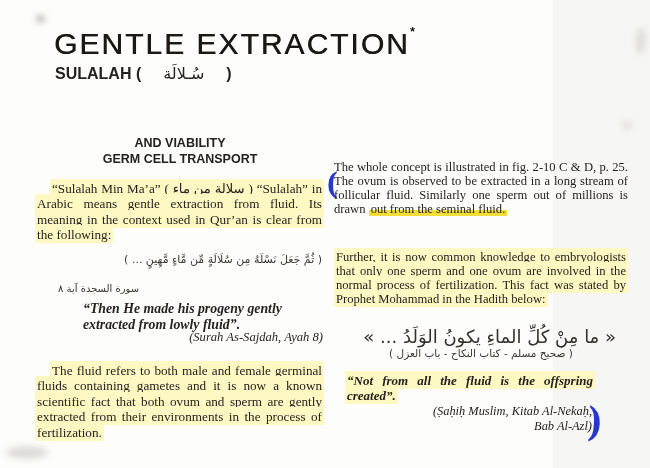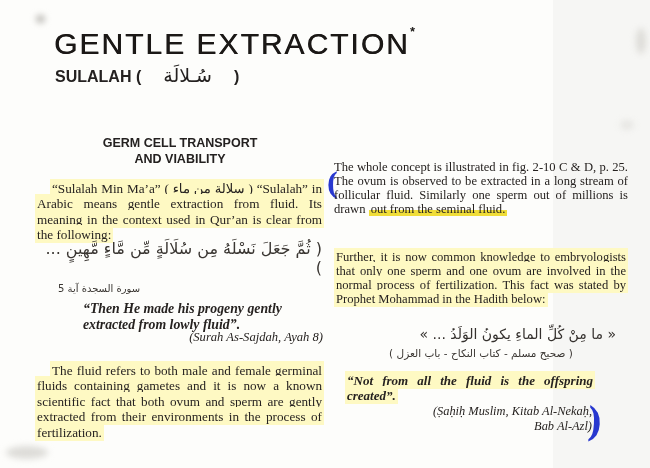--- a/index.html
+++ b/index.html
@@ -22,21 +22,21 @@
     text-shadow:0.5px 0 0 #1b1816;
     white-space:nowrap;
   }
   .title .star{font-size:13px;vertical-align:18px;letter-spacing:0;}
   .subtitle{
     position:absolute;left:55px;top:64px;
     font-family:"Liberation Sans","DejaVu Sans",sans-serif;
     font-size:16px;font-weight:bold;color:#242120;
     white-space:nowrap;
   }
-  .subtitle .arabic{font-weight:normal;font-size:19px;margin:0 22px;}
+  .subtitle .arabic{font-weight:normal;font-size:16px;margin:0 22px;}
   .sec-heading{
     position:absolute;left:35px;top:136px;width:290px;
     text-align:center;
     font-family:"Liberation Sans","DejaVu Sans",sans-serif;
     font-size:12.5px;font-weight:bold;line-height:1.25;color:#242120;
   }
   
   .lcol{position:absolute;left:35px;width:289px;}
   .rcol{position:absolute;left:334px;width:294px;}
   p{margin:0;}
@@ -47,38 +47,38 @@
     background:#fef9c3;
     -webkit-box-decoration-break:clone;box-decoration-break:clone;
     padding:1.5px 2px;
   }
   .hl-under{
     background:linear-gradient(to bottom, rgba(240,221,56,0) 55%, #f0dd38 55%);
     padding:0 2px;
   }
   .arabic{font-family:"DejaVu Sans",sans-serif;}
   .verse{
-    position:absolute;left:35px;top:239px;width:287px;
-    direction:rtl;text-align:right;font-size:16px;color:#3a3632;
+    position:absolute;left:35px;top:253px;width:287px;
+    direction:rtl;text-align:right;font-size:11px;color:#3a3632;
   }
   .verse-ref{
     position:absolute;left:58px;top:283px;
     direction:rtl;font-size:10px;color:#3a3632;
   }
   .quote1{
     position:absolute;left:83px;top:301px;width:244px;
     font-size:13.8px;font-weight:bold;font-style:italic;line-height:1.16;
   }
   .quote1-ref{
     position:absolute;left:35px;top:330px;width:288px;
     text-align:right;font-style:italic;font-size:12.6px;
   }
   .hadith{
     position:absolute;left:334px;top:326px;width:282px;
-    direction:rtl;text-align:right;font-size:14px;color:#35312e;
+    direction:rtl;text-align:right;font-size:18px;color:#35312e;
   }
   .hadith-src{
     position:absolute;left:334px;top:347px;width:294px;
     direction:rtl;text-align:center;font-size:10.5px;color:#3a3632;
   }
   .quote2{
     position:absolute;left:345px;top:372px;width:250px;
     font-size:13px;font-weight:bold;font-style:italic;line-height:1.18;
     text-align:justify;
   }
@@ -103,28 +103,28 @@
 </head>
 <body>
 
 <div class="page">
 
   <div class="title"><span>GENTLE EXTRACTION</span><span class="star">*</span></div>
 
   <div class="subtitle"><span>SULALAH (</span><span class="arabic">سُـلالَة</span><span>)</span></div>
 
   <div class="sec-heading">
+    <div>AND VIABILITY</div>
     <div>GERM CELL TRANSPORT</div>
-    <div>AND VIABILITY</div>
   </div>
 
   <p class="lcol body-l indent" style="top:180px;"><span class="hl">“Sulalah Min Ma’a” ( سلالة من ماء ) “Sulalah” in Arabic means gentle extraction from fluid. Its meaning in the context used in Qur’an is clear from the following:</span></p>
 
   <div class="verse arabic">( ثُمَّ جَعَلَ نَسْلَهُ مِن سُلَالَةٍ مِّن مَّاءٍ مَّهِينٍ ... )</div>
-  <div class="verse-ref arabic">سورة السجدة آية 5</div>
+  <div class="verse-ref arabic">سورة السجدة آية ٨</div>
 
   <div class="quote1">“Then He made his progeny gently extracted from lowly fluid”.</div>
   <div class="quote1-ref">(Surah As-Sajdah, Ayah 8)</div>
 
   <p class="lcol body-l indent" style="top:362px;"><span class="hl">The fluid refers to both male and female germinal fluids containing gametes and it is now a known scientific fact that both ovum and sperm are gently extracted from their environments in the process of fertilization.</span></p>
 
   <span class="pen pen-open">(</span>
 
   <p class="rcol body-r" style="top:160px;"><span>The whole concept is illustrated in fig. 2-10 C &amp; D, p. 25. The ovum is observed to be extracted in a long stream of follicular fluid. Similarly one sperm out of millions is drawn </span><span class="hl-under">out from the seminal fluid.</span></p>
 

